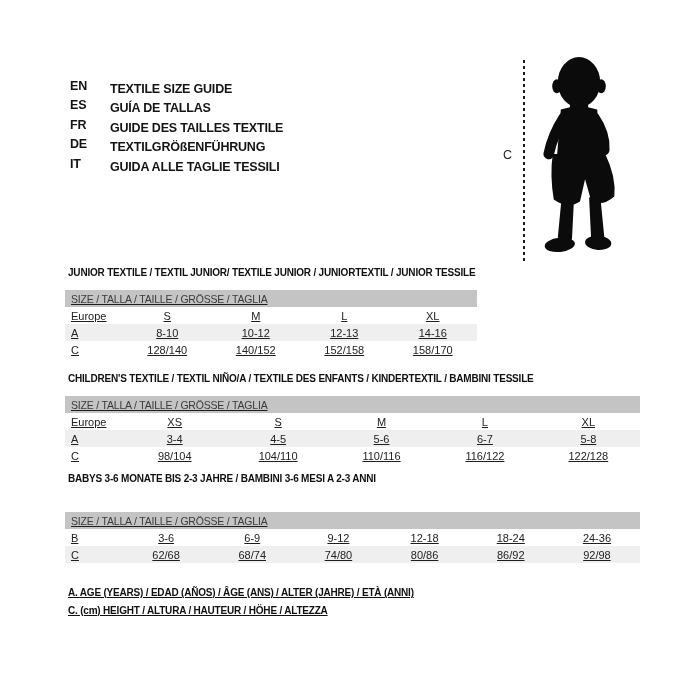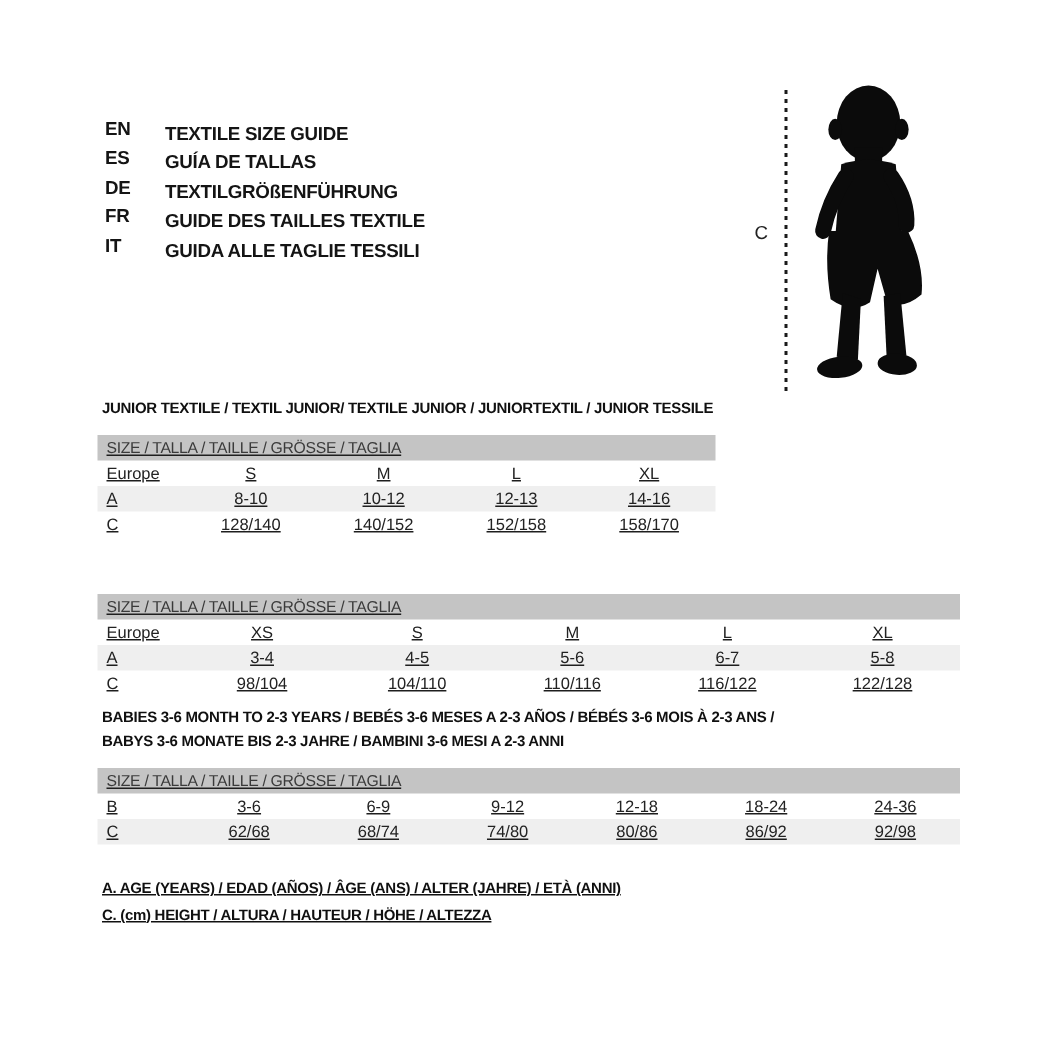--- a/index.html
+++ b/index.html
@@ -62,26 +62,26 @@
   <div class="lang-block">
     <div class="lang-row">
       <span class="lang-code">EN</span>
       <span class="lang-label">TEXTILE SIZE GUIDE</span>
     </div>
     <div class="lang-row">
       <span class="lang-code">ES</span>
       <span class="lang-label">GUÍA DE TALLAS</span>
     </div>
     <div class="lang-row">
+      <span class="lang-code">FR</span>
+      <span class="lang-label">GUIDE DES TAILLES TEXTILE</span>
+    </div>
+    <div class="lang-row">
       <span class="lang-code">DE</span>
       <span class="lang-label">TEXTILGRÖßENFÜHRUNG</span>
-    </div>
-    <div class="lang-row">
-      <span class="lang-code">FR</span>
-      <span class="lang-label">GUIDE DES TAILLES TEXTILE</span>
     </div>
     <div class="lang-row">
       <span class="lang-code">IT</span>
       <span class="lang-label">GUIDA ALLE TAGLIE TESSILI</span>
     </div>
   </div>
 
   <span class="measure-c">C</span>
   <div class="dash-line"></div>
   <svg class="baby-svg" width="92" height="202" viewBox="0 0 90 200" xmlns="http://www.w3.org/2000/svg">
@@ -126,20 +126,23 @@
     </div>
     <div class="trow">
       <span class="tlabel">C</span>
       <span class="tcell">128/140</span>
       <span class="tcell">140/152</span>
       <span class="tcell">152/158</span>
       <span class="tcell">158/170</span>
     </div>
   </div>
 
+  <div class="sec-title title-2">
+    <div>CHILDREN'S TEXTILE / TEXTIL NIÑO/A / TEXTILE DES ENFANTS / KINDERTEXTIL / BAMBINI TESSILE</div>
+  </div>
   <div class="stable t2">
     <div class="thead">SIZE / TALLA / TAILLE / GRÖSSE / TAGLIA</div>
     <div class="trow">
       <span class="tlabel">Europe</span>
       <span class="tcell">XS</span>
       <span class="tcell">S</span>
       <span class="tcell">M</span>
       <span class="tcell">L</span>
       <span class="tcell">XL</span>
     </div>
@@ -155,21 +158,20 @@
       <span class="tlabel">C</span>
       <span class="tcell">98/104</span>
       <span class="tcell">104/110</span>
       <span class="tcell">110/116</span>
       <span class="tcell">116/122</span>
       <span class="tcell">122/128</span>
     </div>
   </div>
 
   <div class="sec-title title-3">
-    <div>BABIES 3-6 MONTH TO 2-3 YEARS / BEBÉS 3-6 MESES A 2-3 AÑOS / BÉBÉS 3-6 MOIS À 2-3 ANS /</div>
     <div>BABYS 3-6 MONATE BIS 2-3 JAHRE / BAMBINI 3-6 MESI A 2-3 ANNI</div>
   </div>
   <div class="stable t3">
     <div class="thead">SIZE / TALLA / TAILLE / GRÖSSE / TAGLIA</div>
     <div class="trow">
       <span class="tlabel">B</span>
       <span class="tcell">3-6</span>
       <span class="tcell">6-9</span>
       <span class="tcell">9-12</span>
       <span class="tcell">12-18</span>

